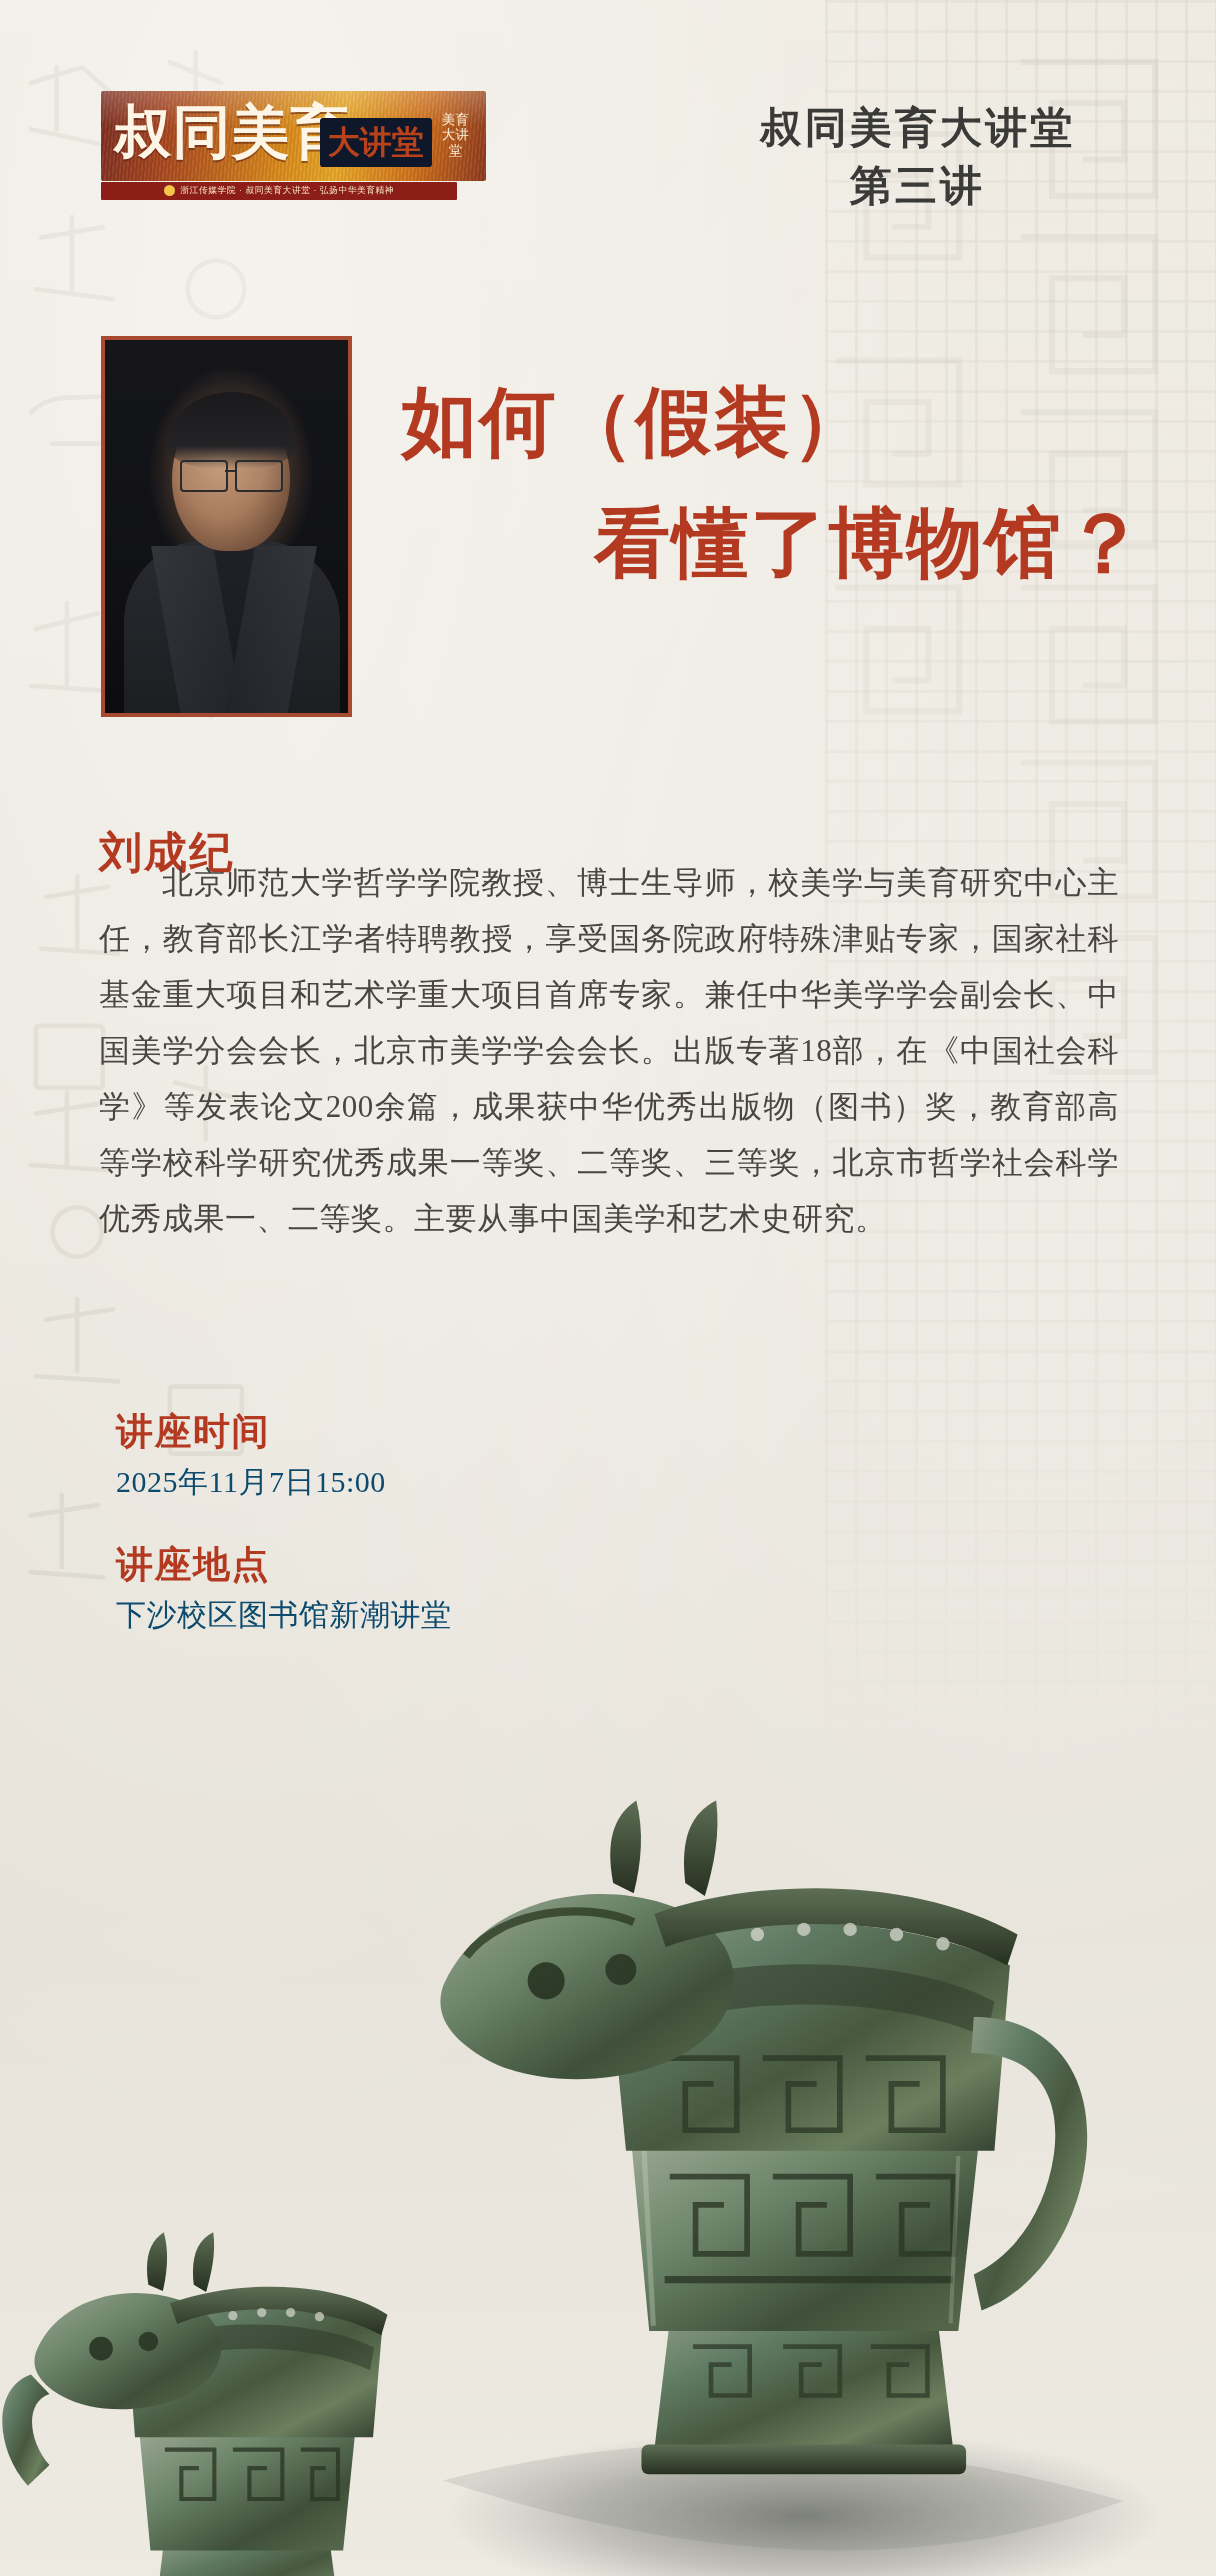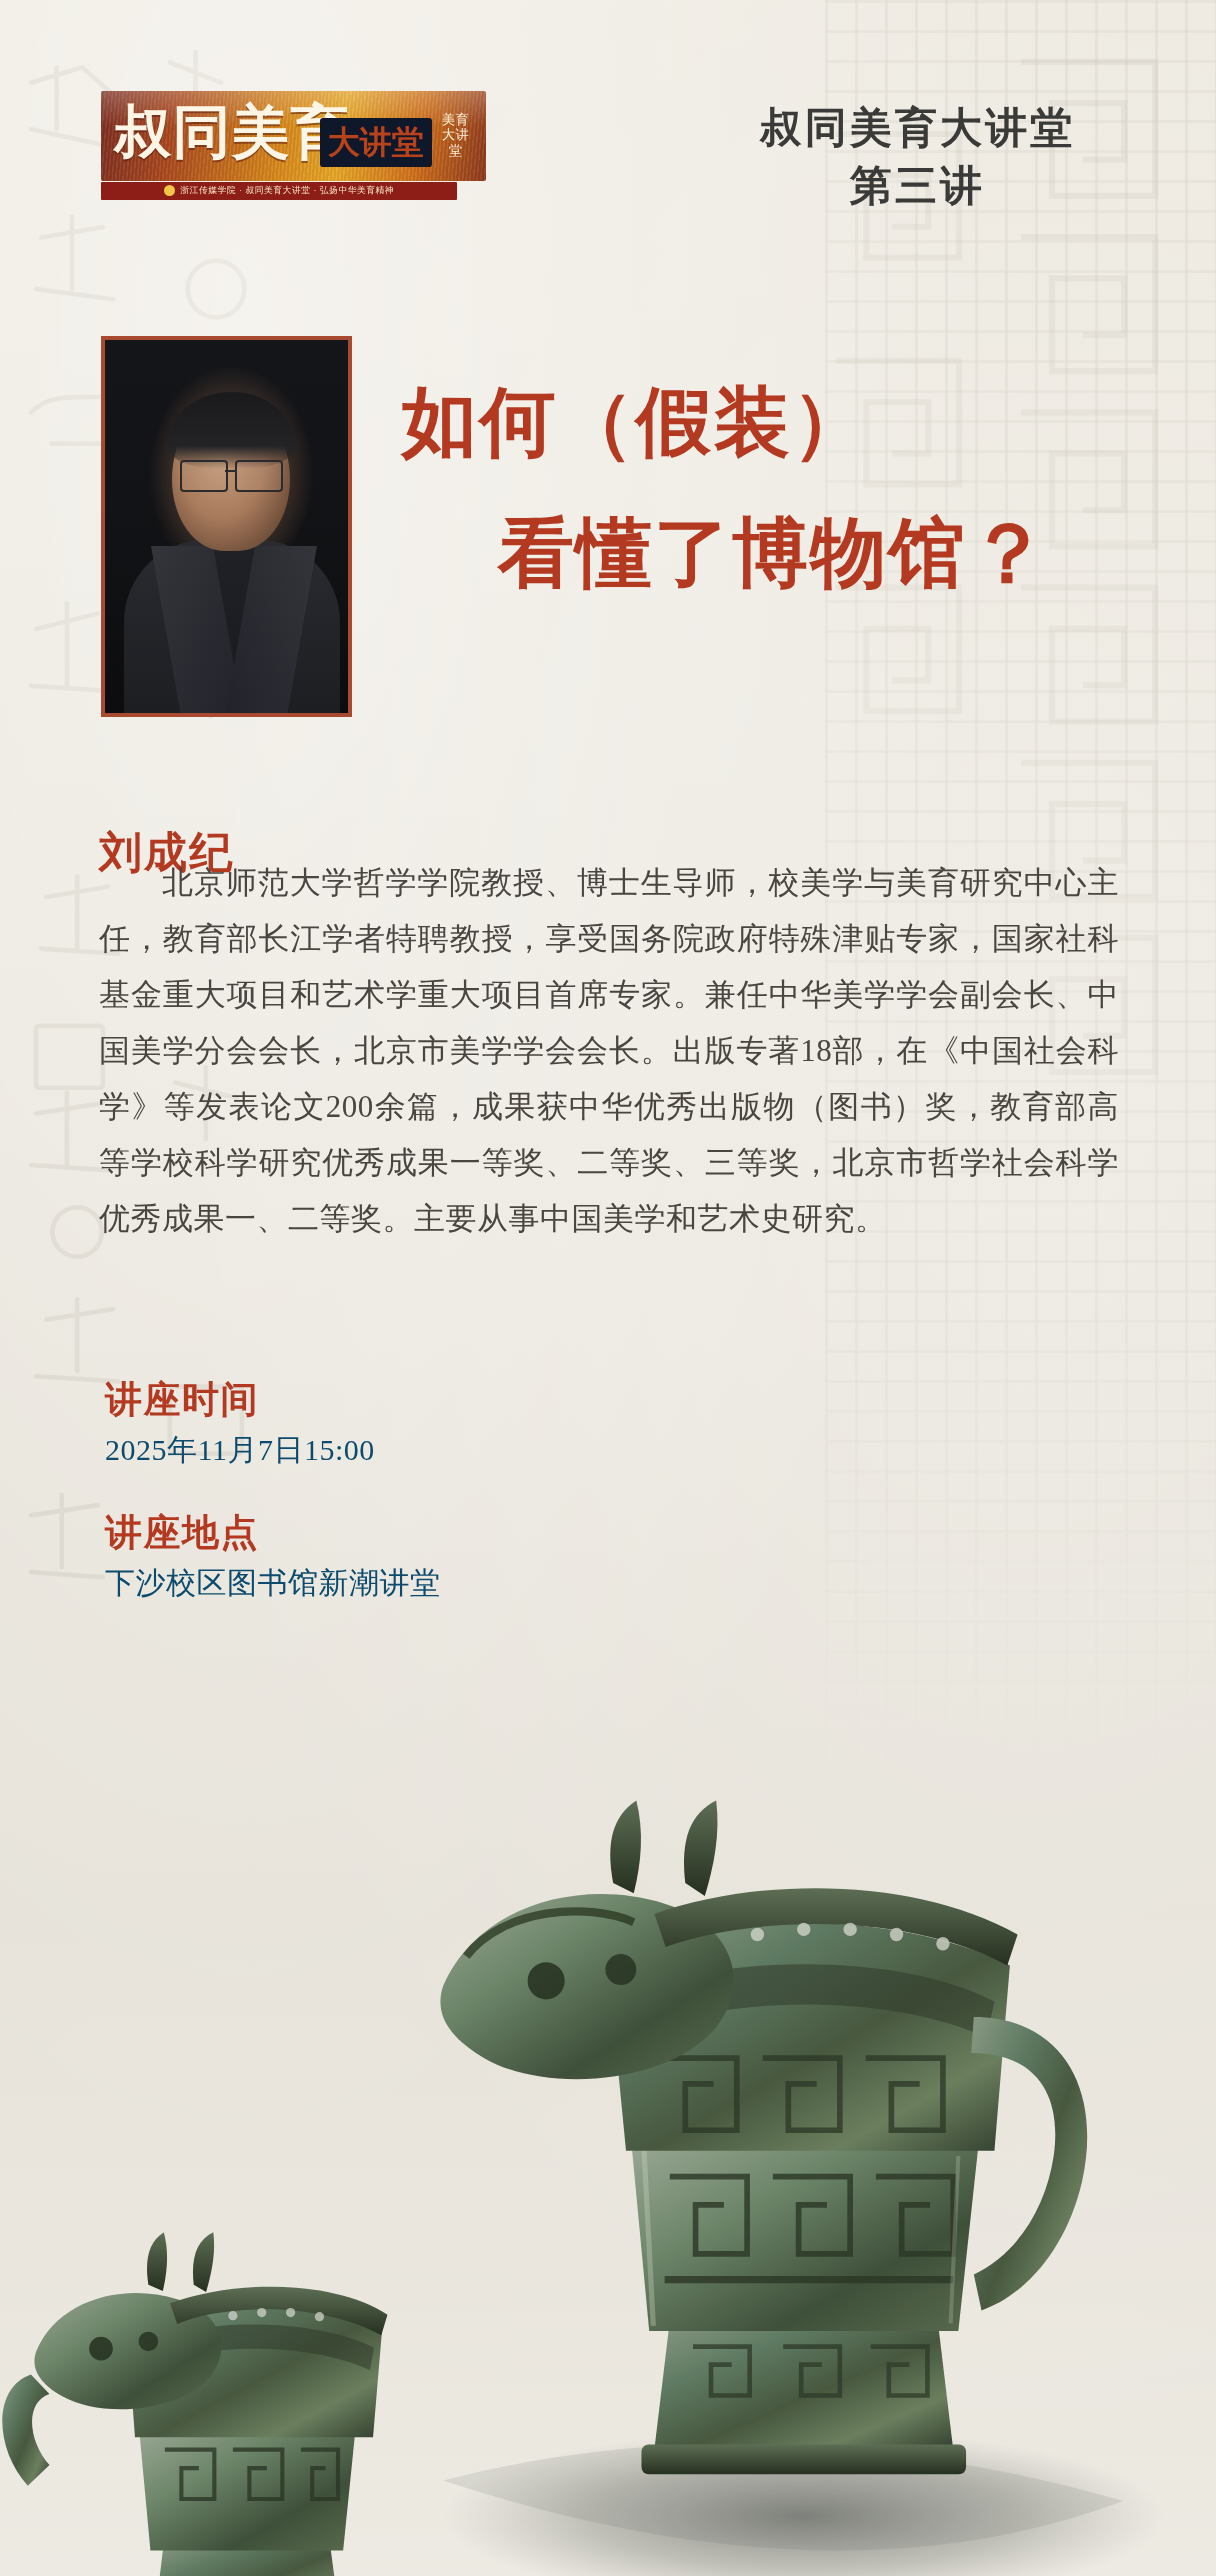--- a/index.html
+++ b/index.html
@@ -273,23 +273,23 @@
     display: block;
     font-size: 76px;
     line-height: 93px;
     text-align: left;
     padding-left: 15.5px;
   }
   .headline .hl-line2 {
     display: block;
     font-size: 76px;
     line-height: 93px;
-    text-align: center;
+    text-align: right;
     padding-left: 15.5px;
-    margin-top: 38px;
+    margin-top: 28px;
     font-family: Liberation Serif, serif;
   }
   .headline .qmark {
     font-size: 83px;
     vertical-align: -3.1px;
   }
 
   
   .speaker-name {
     position: absolute;
@@ -309,21 +309,22 @@
     color: #4a4540;
     font-size: 31px;
     line-height: 56px;
     text-align: justify;
     text-indent: 63px;
     letter-spacing: 0.5px;
   }
 
   .section {
     position: absolute;
-    left: 105px;
+    left: 116px;
+    margin-top: 32px;
   }
   .section-title {
     color: #b33a21;
     font-size: 37px;
     line-height: 45px;
     font-weight: 700;
     letter-spacing: 1.5px;
   }
   .section-value {
     color: #0c4a6e;

